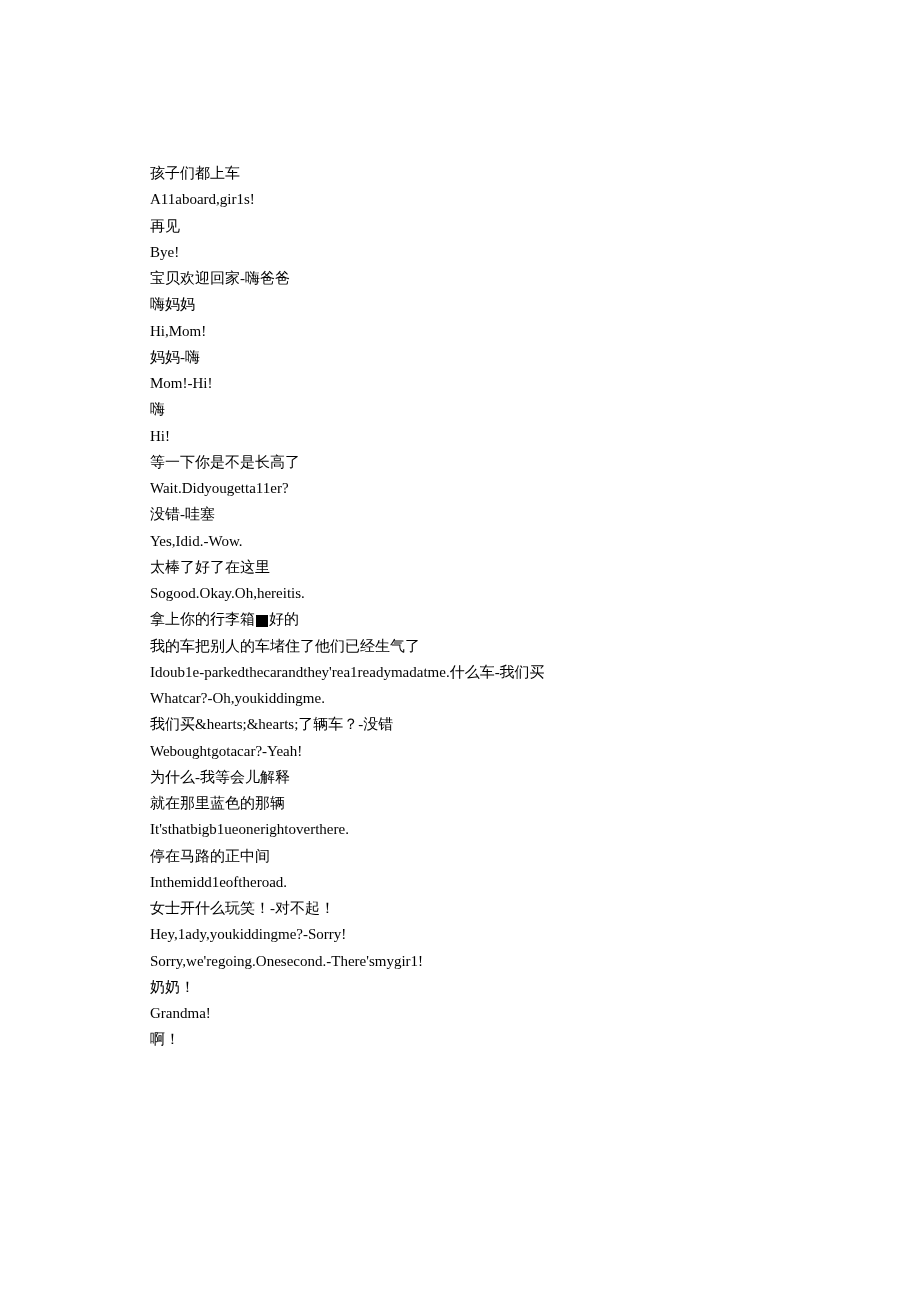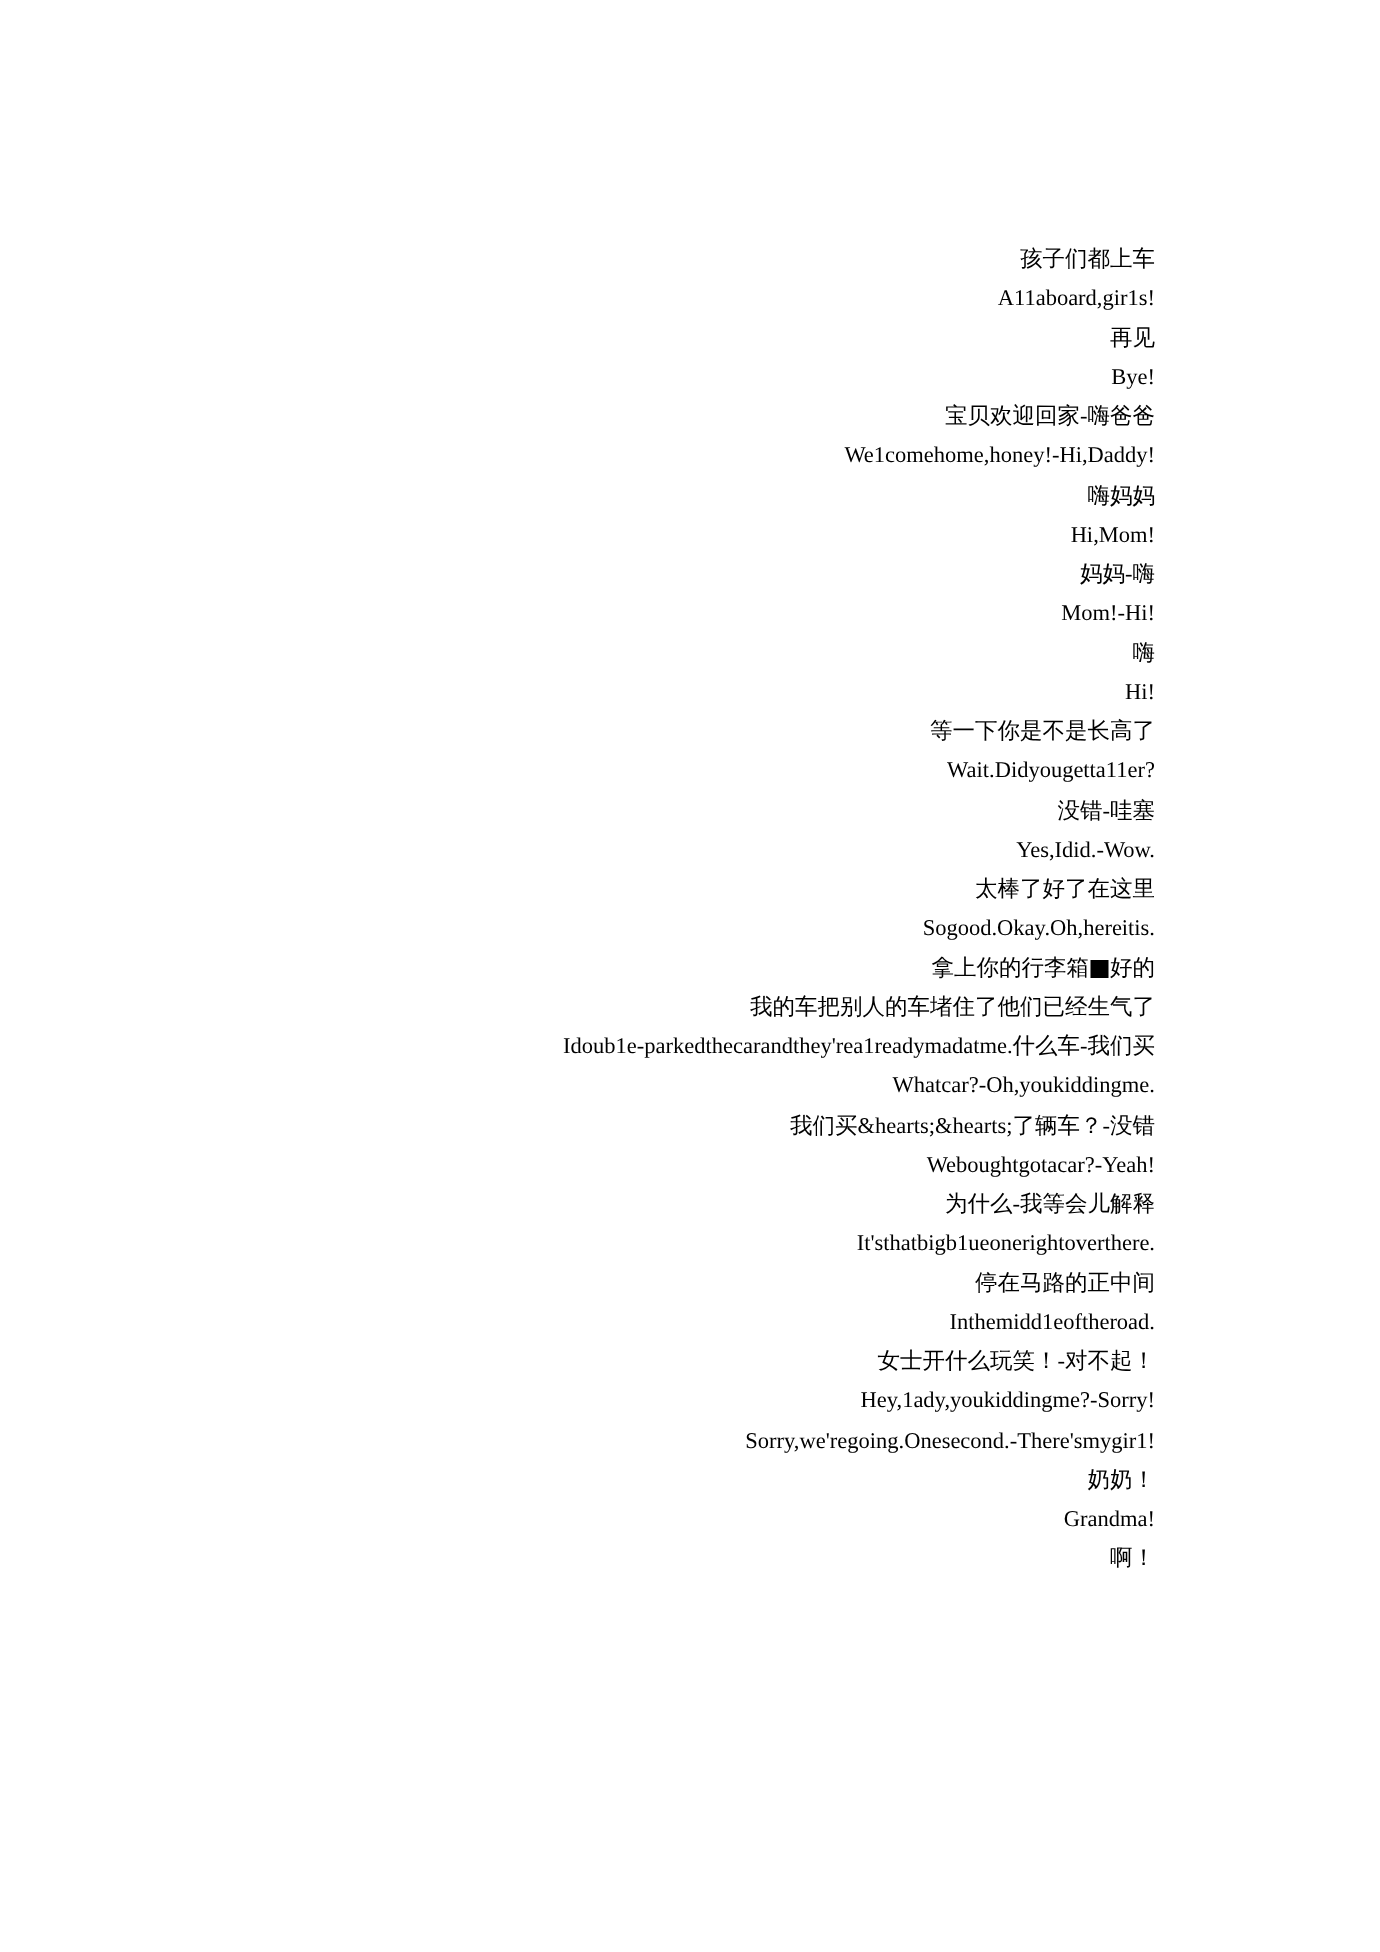--- a/index.html
+++ b/index.html
@@ -13,21 +13,20 @@
       background: #ffffff;
       font-family: "SimSun", "宋体", serif;
       font-size: 15px;
       color: #000000;
       padding: 160px 150px 60px 150px;
       line-height: 1.75;
     }
     .line {
       display: block;
       white-space: pre-wrap;
-      text-align: right;
     }
     .marker {
       display: inline-block;
       width: 12px;
       height: 12px;
       background: #000;
       vertical-align: middle;
       margin: 0 1px;
     }
     .bullet {
@@ -36,40 +35,40 @@
   </style>
 </head>
 <body>
 
 <div id="content">
     <span class="line">孩子们都上车</span>
     <span class="line">A11aboard,gir1s!</span>
     <span class="line">再见</span>
     <span class="line">Bye!</span>
     <span class="line">宝贝欢迎回家-嗨爸爸</span>
-    <span class="line">We1comehome,honey!-Hi,Daddy!</span>
     <span class="line">嗨妈妈</span>
     <span class="line">Hi,Mom!</span>
     <span class="line">妈妈-嗨</span>
     <span class="line">Mom!-Hi!</span>
     <span class="line">嗨</span>
     <span class="line">Hi!</span>
     <span class="line">等一下你是不是长高了</span>
     <span class="line">Wait.Didyougetta11er?</span>
     <span class="line">没错-哇塞</span>
     <span class="line">Yes,Idid.-Wow.</span>
     <span class="line">太棒了好了在这里</span>
     <span class="line">Sogood.Okay.Oh,hereitis.</span>
     <span class="line">拿上你的行李箱<span class="marker"></span>好的</span>
     <span class="line">我的车把别人的车堵住了他们已经生气了</span>
     <span class="line">Idoub1e-parkedthecarandthey'rea1readymadatme.什么车-我们买</span>
     <span class="line">Whatcar?-Oh,youkiddingme.</span>
     <span class="line">我们买&amp;hearts;&amp;hearts;了辆车？-没错</span>
     <span class="line">Weboughtgotacar?-Yeah!</span>
     <span class="line">为什么-我等会儿解释</span>
+    <span class="line">就在那里蓝色的那辆</span>
     <span class="line">It'sthatbigb1ueonerightoverthere.</span>
     <span class="line">停在马路的正中间</span>
     <span class="line">Inthemidd1eoftheroad.</span>
     <span class="line">女士开什么玩笑！-对不起！</span>
     <span class="line">Hey,1ady,youkiddingme?-Sorry!</span>
     <span class="line">Sorry,we'regoing.Onesecond.-There'smygir1!</span>
     <span class="line">奶奶！</span>
     <span class="line">Grandma!</span>
     <span class="line">啊！</span>
   </div>

